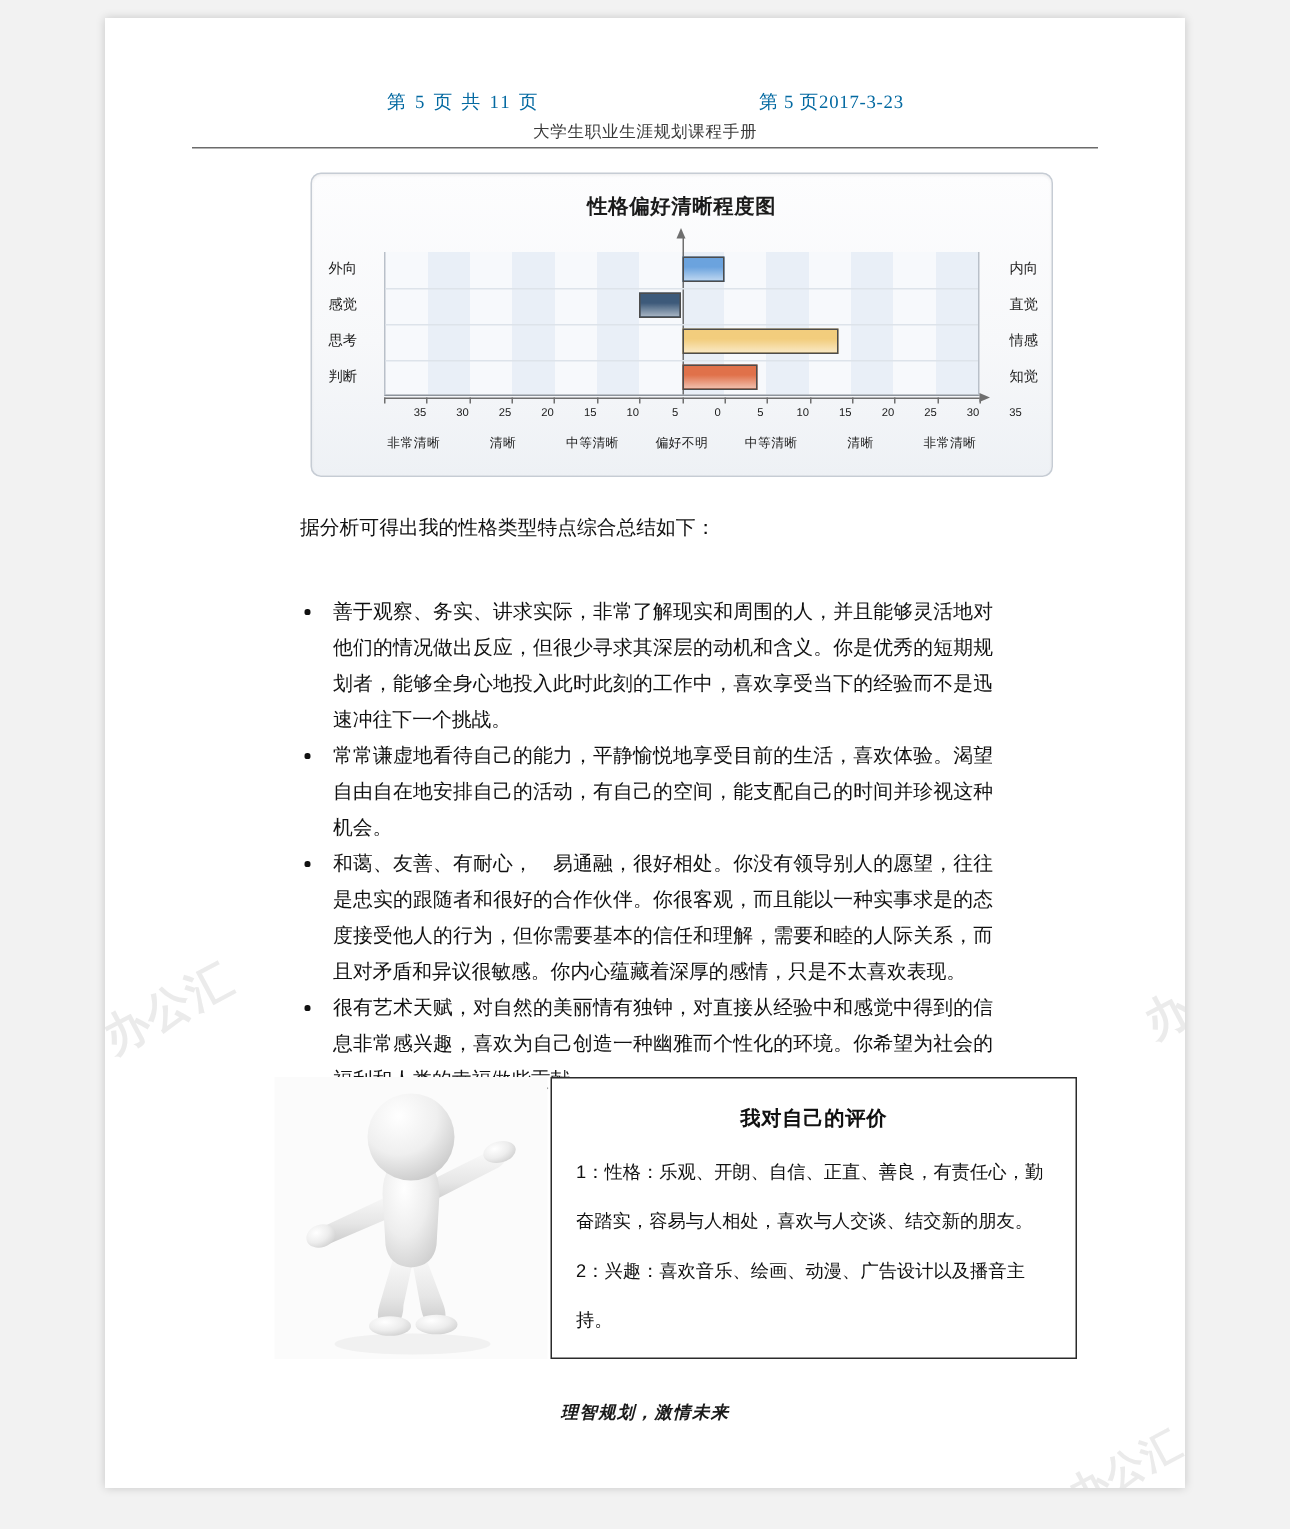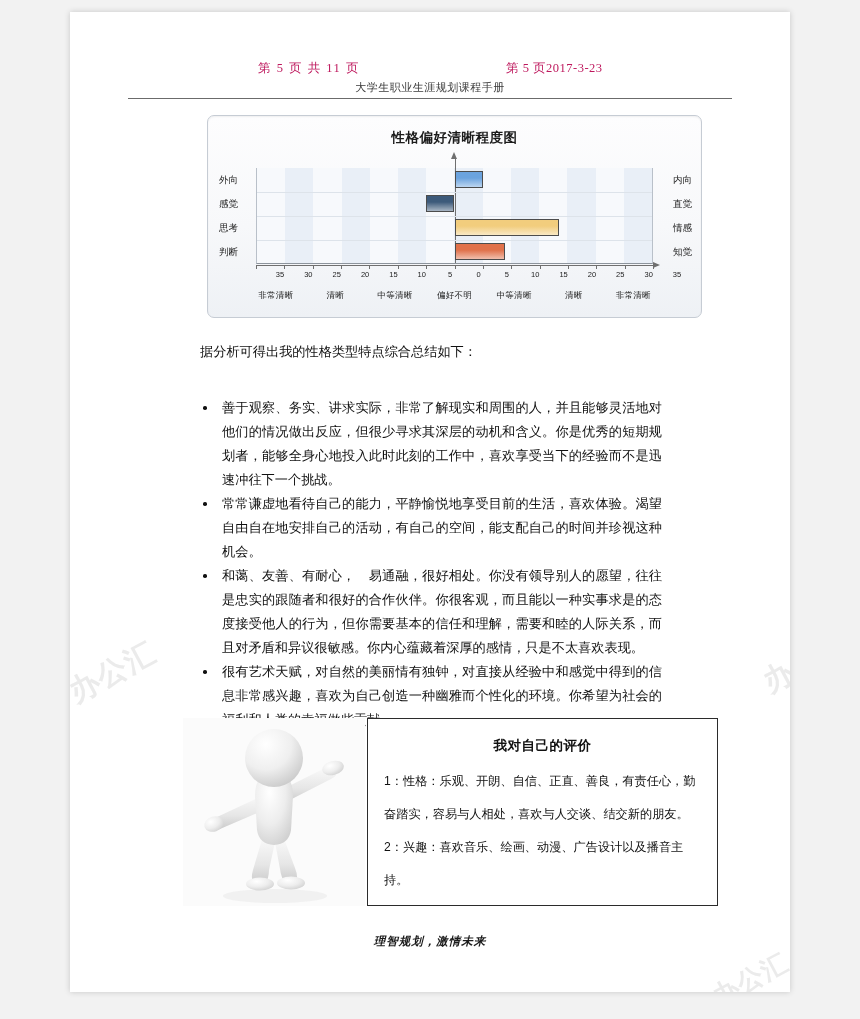--- a/index.html
+++ b/index.html
@@ -42,21 +42,21 @@
 
   
   .header {
     position: absolute; left: 0; top: 0; width: 100%;
     padding: 48px 58px 0 58px;
   }
   .hdr-row {
     position: relative;
     height: 18px;
     font-size: 12.5px;
-    color: #be185d;
+    color: #0369a1;
   }
   .hdr-left {
     position: absolute; left: 130px; top: 0;
     letter-spacing: 1.5px;
     white-space: nowrap;
   }
   .hdr-right {
     position: absolute; left: 378px; top: 0;
     letter-spacing: .5px;
     white-space: nowrap;
@@ -95,21 +95,21 @@
   .chart-body {
     position: absolute;
     left: 0; top: 44px;
     width: 100%; height: 156px;
   }
   
   .side-labels {
     position: absolute;
     top: 8px;
     width: 34px;
-    font-family: Liberation Sans, sans-serif;
+    font-family: Liberation Mono, monospace;
     font-size: 9.5px;
     color: #1b1b1b;
   }
   .side-left  { left: 11px;  text-align: left; }
   .side-right { right: 9px;  text-align: right; }
   .side-labels .sl {
     height: 24px; line-height: 24px;
   }
   
   .plot {

